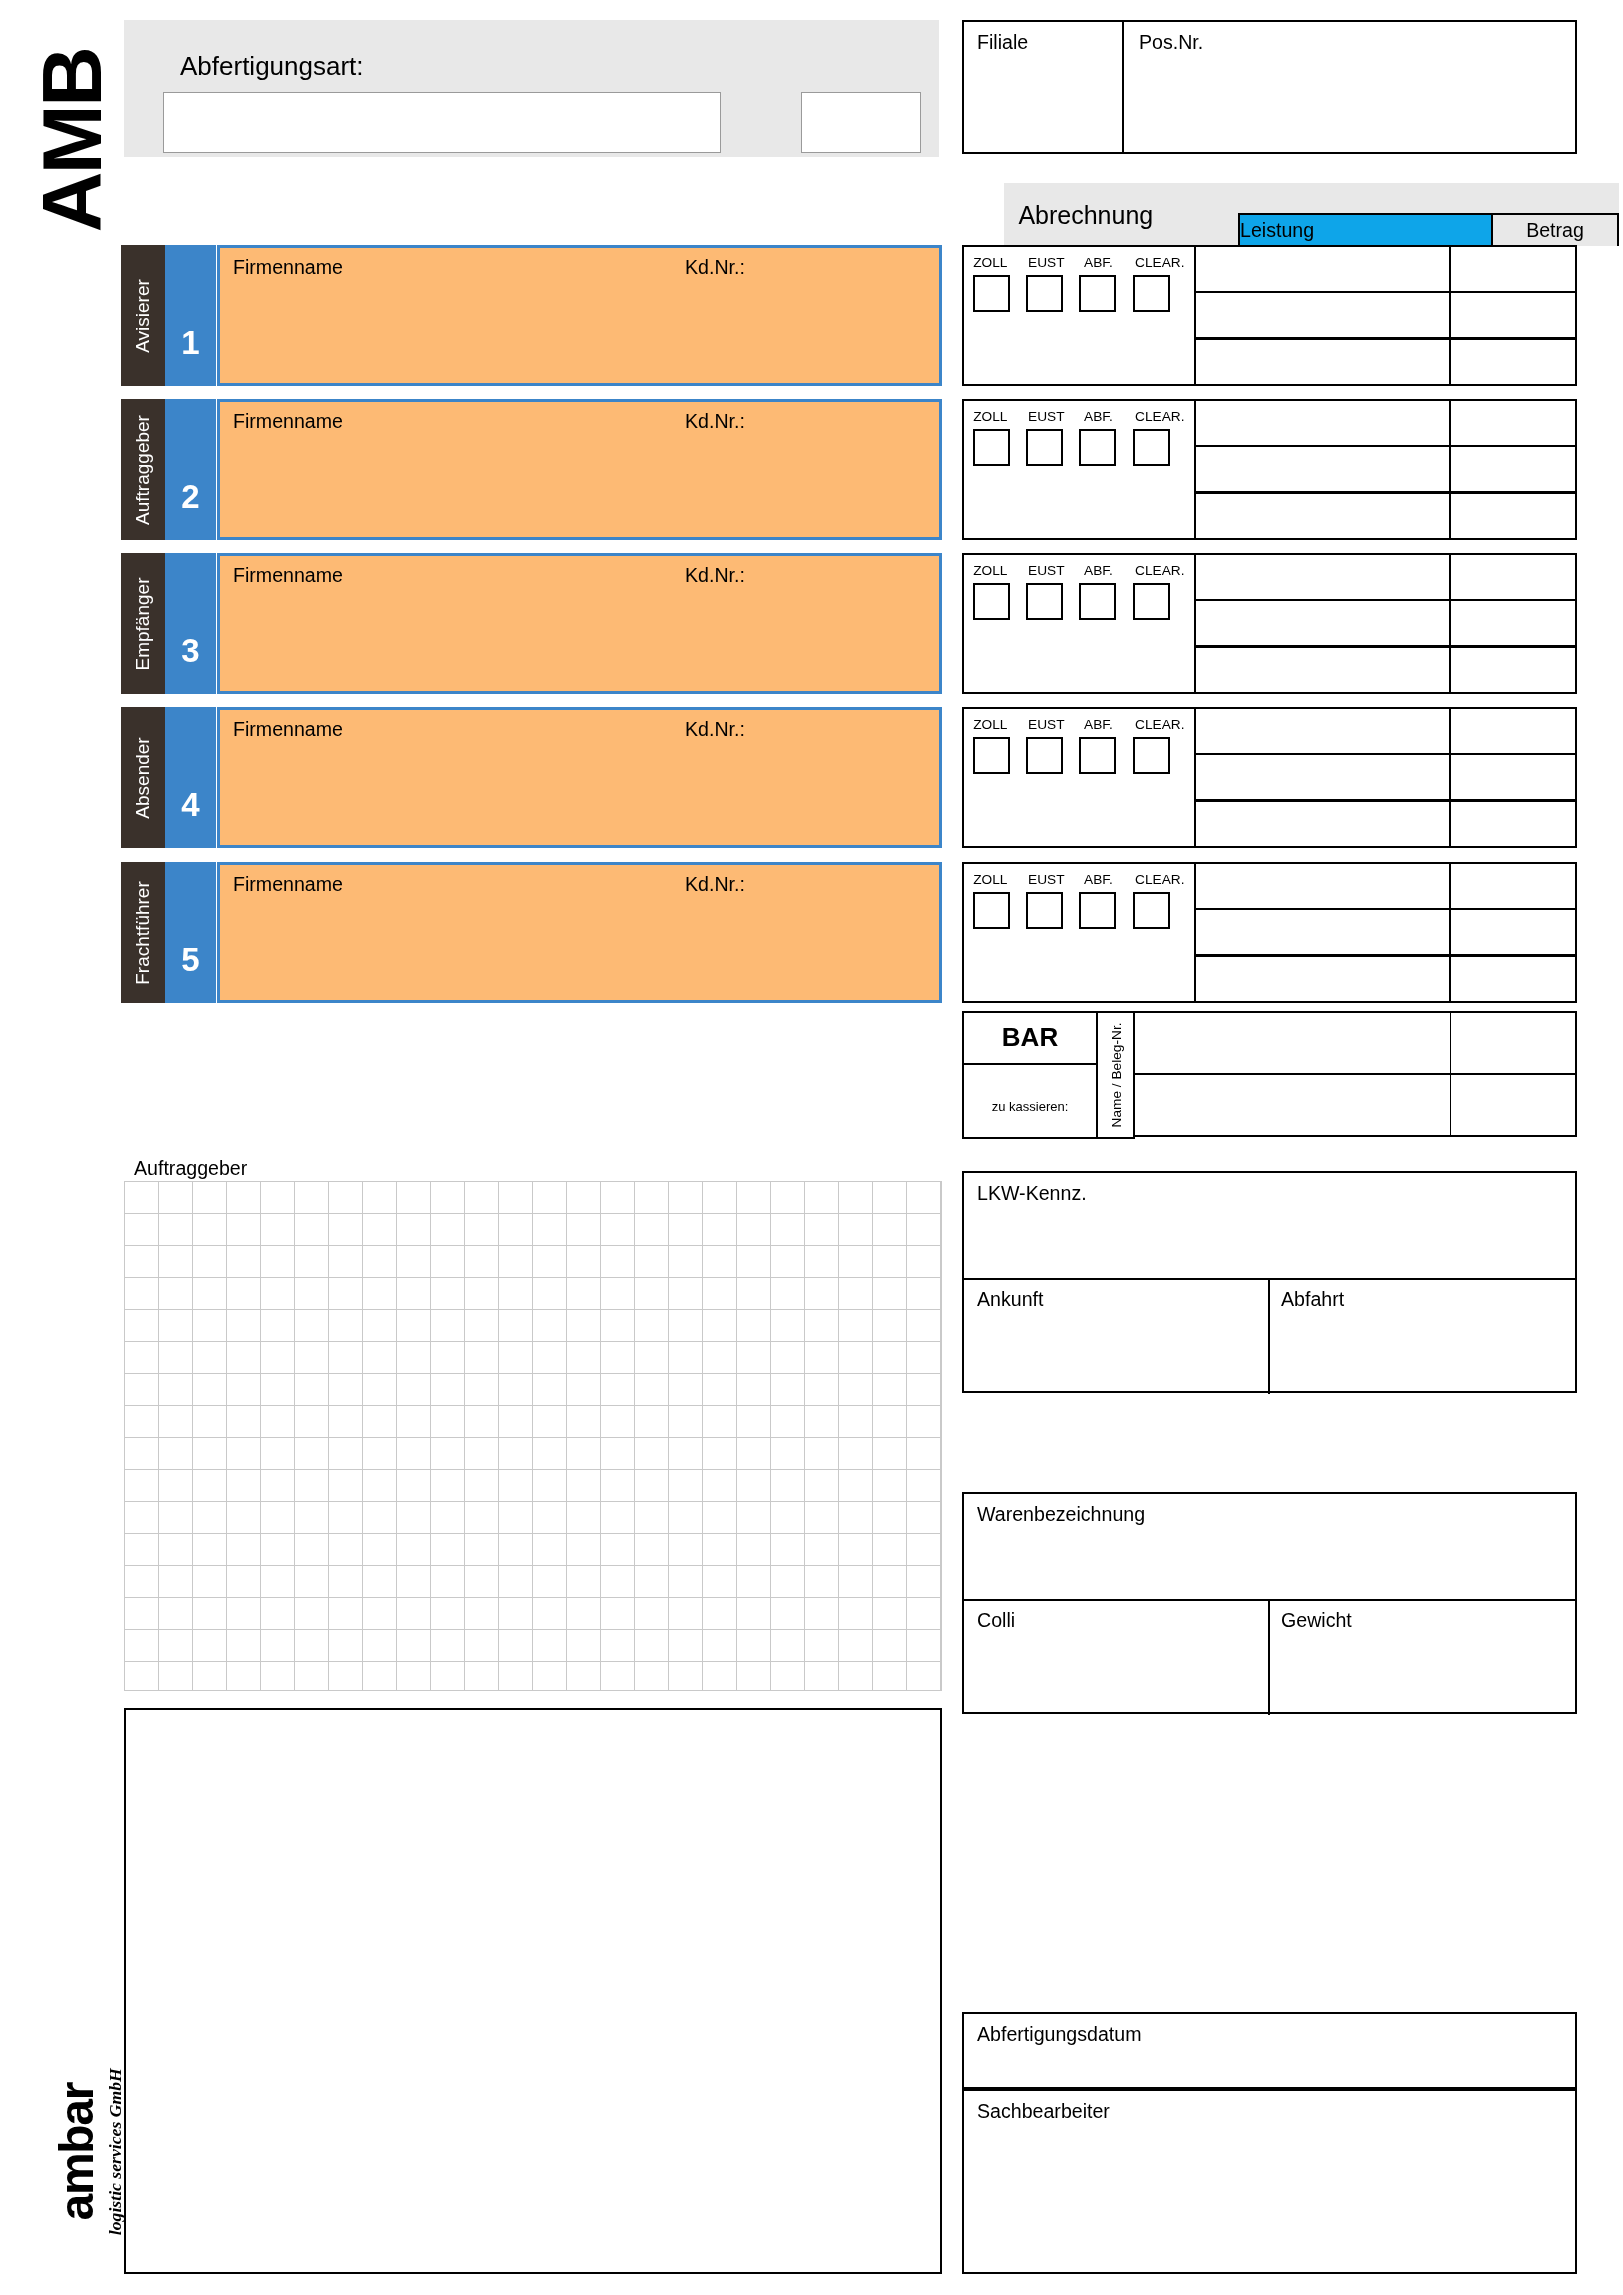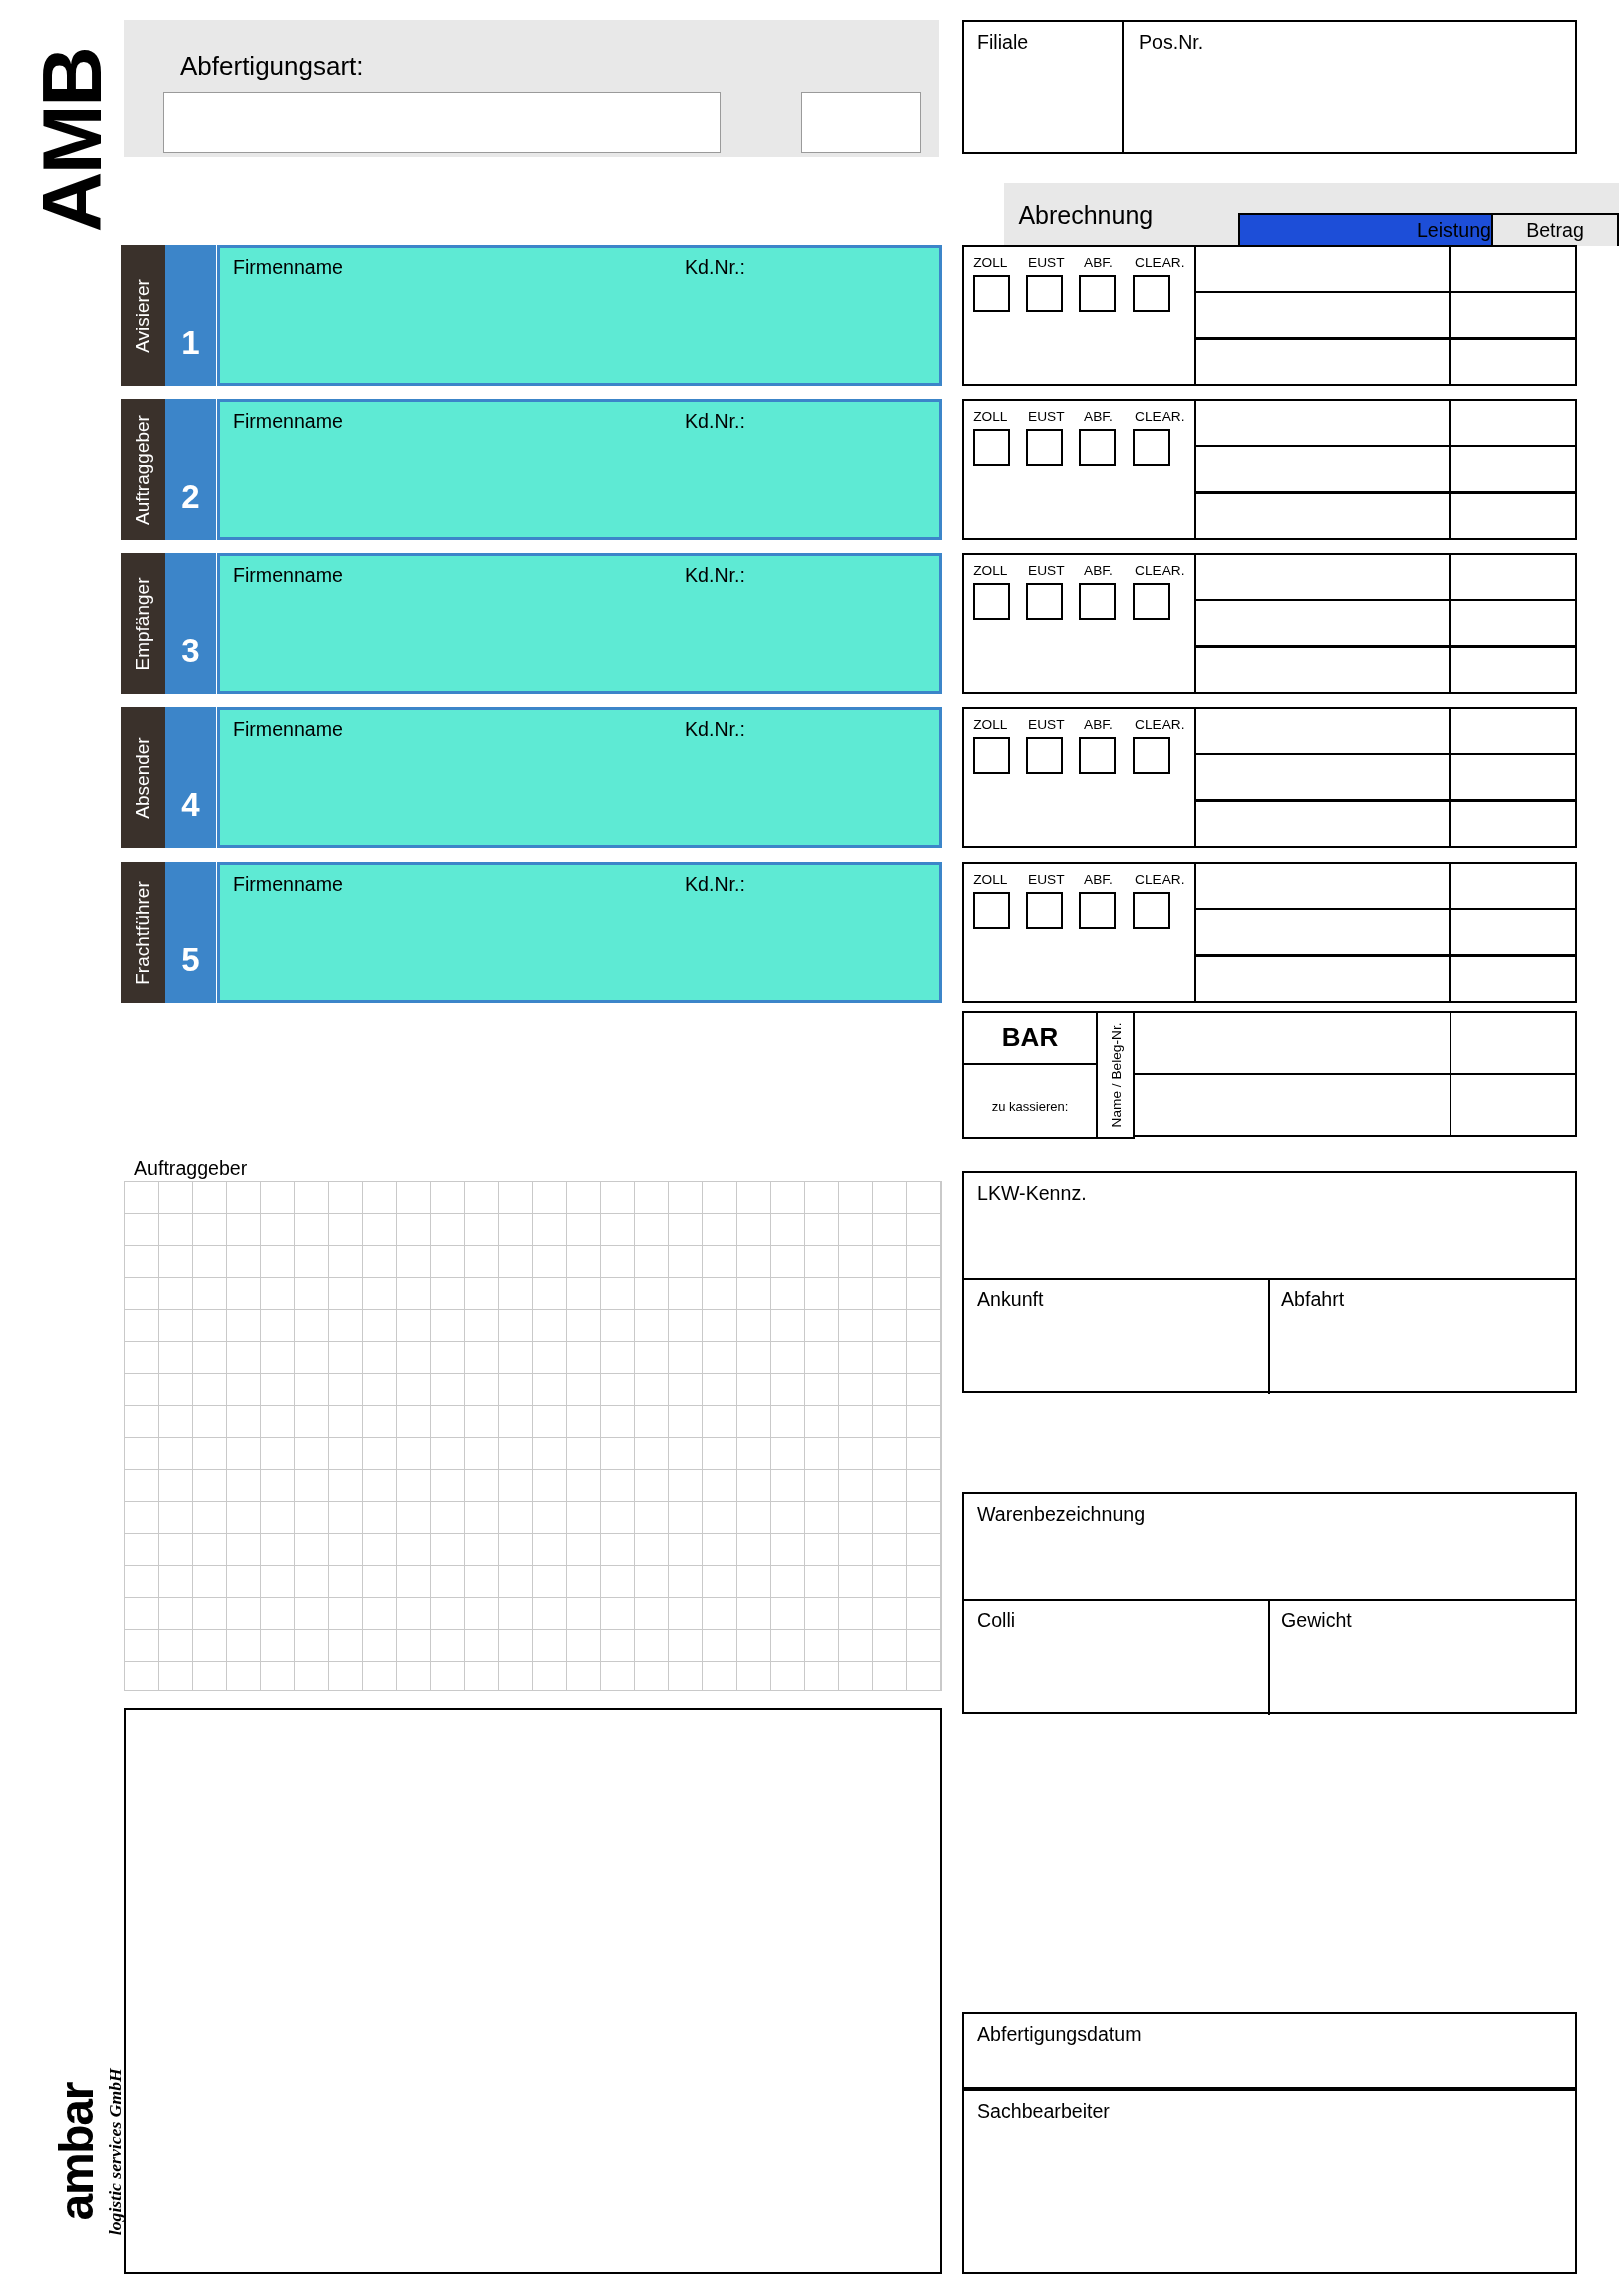--- a/index.html
+++ b/index.html
@@ -72,21 +72,21 @@
   #abrechnung-hdr {
     left: 1004px; top: 183px; width: 615px; height: 63px;
     background: #e8e8e8;
   }
   #abrechnung-hdr .title {
     position: absolute; left: 14.4px; top: 18.3px; font-size: 25px;
   }
   #abr-leistung {
     position: absolute; left: 234px; top: 30px; width: 255px; height: 36px;
     border: 2px solid #000; border-bottom: none; box-sizing: border-box;
-    background: #1d4ed8; text-align: right; font-size: 19.6px; line-height: 31px;
+    background: #0ea5e9; text-align: left; font-size: 19.6px; line-height: 31px;
   }
   #abr-betrag {
     position: absolute; left: 489px; top: 30px; width: 126px; height: 33px;
     border: 2px solid #000; border-left: none; border-bottom: none; box-sizing: border-box;
     background: #e8e8e8; text-align: center; font-size: 19.6px; line-height: 31px;
   }
 
   
   .party {
     left: 121px; width: 821px; height: 141px;
@@ -105,21 +105,21 @@
   .party .numwrap {
     position: absolute; left: 44px; top: 0; width: 51px; height: 100%;
     background: #3c85c9;
   }
   .party .numwrap b {
     position: absolute; left: 50%; bottom: 23.6px; transform: translateX(-50%);
     font-size: 33px; color: #fff;
   }
   .party .field {
     position: absolute; left: 96px; top: 0; right: 0; height: 100%;
-    background: #5eead4; border: 3.9px solid #3c85c9; box-sizing: border-box;
+    background: #fdba74; border: 3.9px solid #3c85c9; box-sizing: border-box;
   }
   .party .field .fn { position: absolute; left: 13px; top: 7.9px; font-size: 19.6px; }
   .party .field .kd { position: absolute; left: 465px; top: 7.9px; font-size: 19.6px; }
 
   
   .abrrow { left: 962px; width: 615px; height: 141px; }
   .abrrow .chkbox {
     position: absolute; left: 0; top: 0; width: 234px; height: 100%;
     border: 2px solid #000; box-sizing: border-box; background: #fff;
   }

